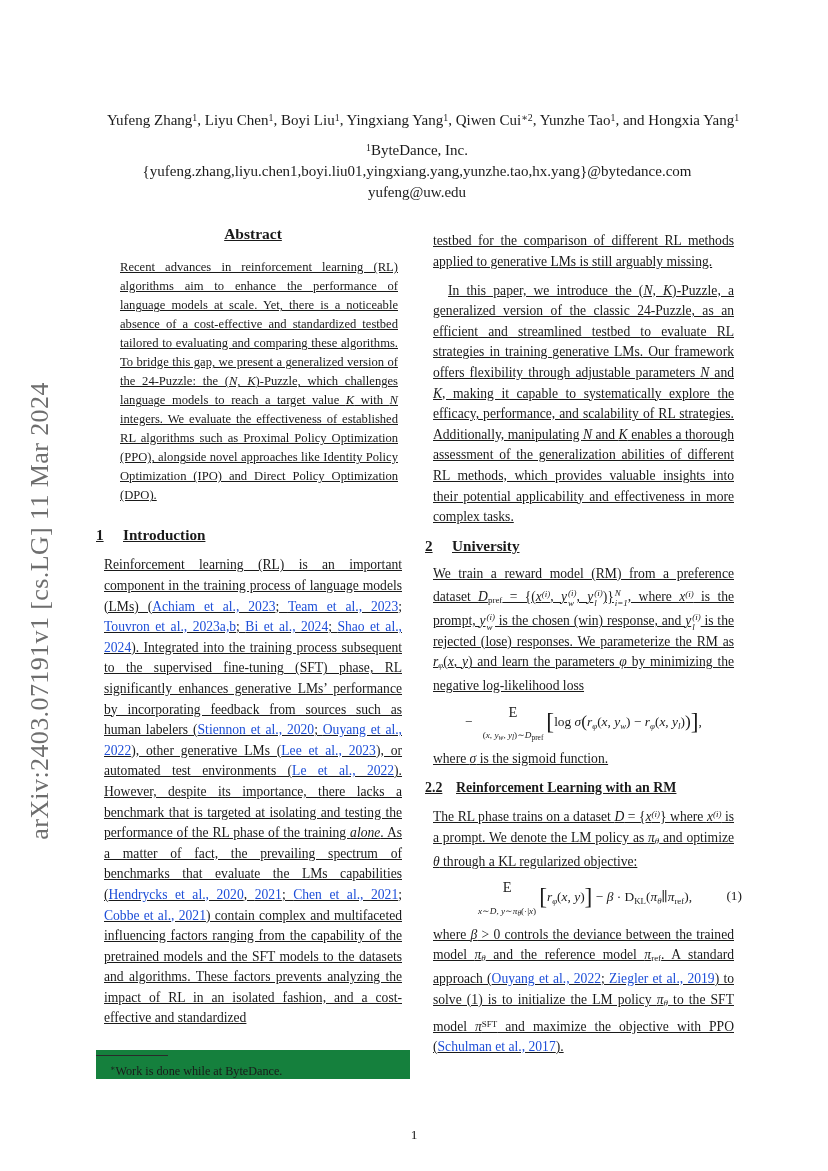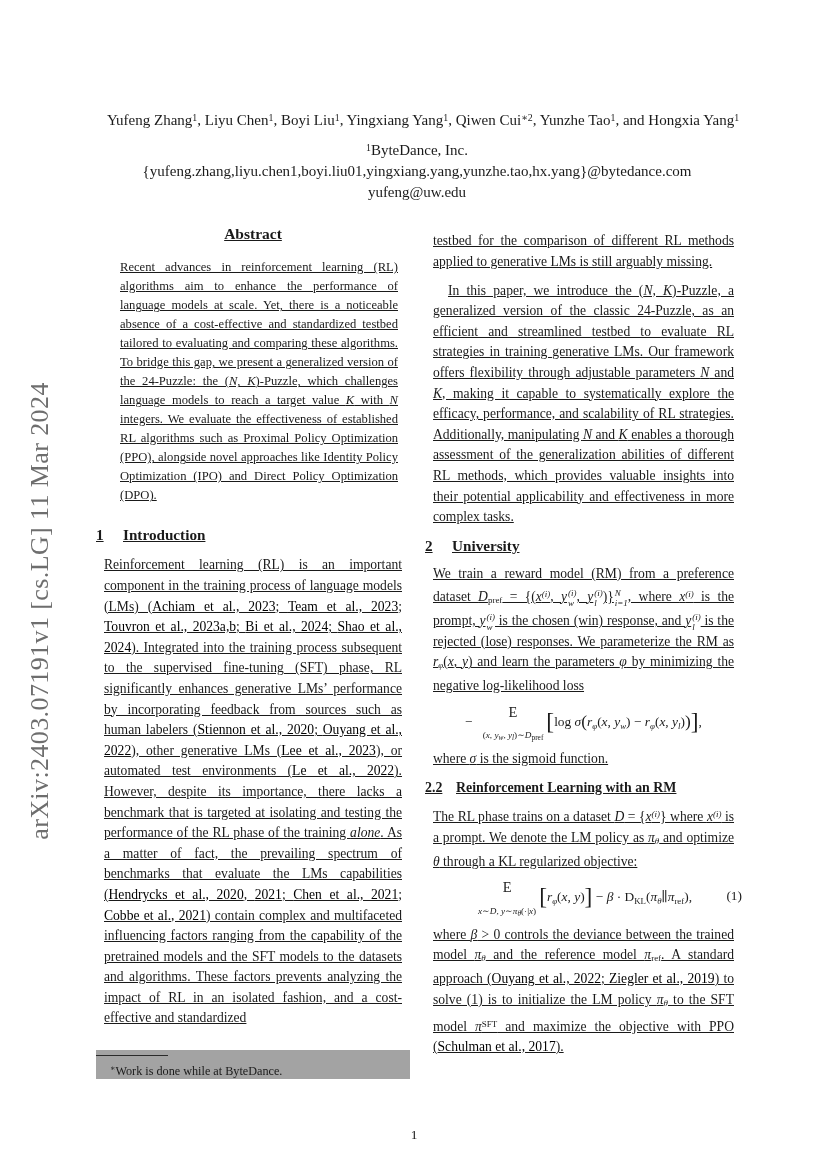--- a/index.html
+++ b/index.html
@@ -28,39 +28,39 @@
   .abs-body{margin:0 12px 0 24px;font-size:12.6px;line-height:19px;text-align:justify;}
   .body{font-size:13.6px;line-height:20.6px;text-align:justify;margin:8px;}
   .p-indent{text-indent:15px;}
   .sec-heading{display:flex;font-weight:bold;font-size:15.2px;margin:21px 0 11px 0;}
   .col-right .sec-heading{margin:9px 0 9px 0;}
   .sec-num{width:27px;flex:0 0 27px;}
   .subsec-heading{display:flex;font-weight:bold;font-size:13.9px;margin:10px 0 8px 0;}
   .subsec-num{width:31px;flex:0 0 31px;}
   
   .i{font-style:italic;}
-  .l{color:#000000;}
+  .l{color:#1d4ed8;}
   .sb{font-size:66%;vertical-align:-0.25em;}
   .sp{font-size:66%;vertical-align:0.45em;}
   .stk{display:inline-block;font-size:66%;line-height:0.95;vertical-align:-0.5em;font-style:italic;text-align:left;margin-left:1px;}
   .stk-t,.stk-b{display:block;}
   .stk-b{margin-top:1px;}
   
   .equation{position:relative;text-align:center;font-size:13.4px;margin:8px 0 8px 0;white-space:nowrap;}
   .eq-main{display:inline-block;}
   .eqno{position:absolute;right:0;top:8px;font-size:13.4px;}
   .lim{display:inline-flex;flex-direction:column;align-items:center;vertical-align:middle;margin:0 3px;}
   .lmain{font-size:14.5px;line-height:1;}
   .lunder{font-size:9.2px;line-height:1;margin-top:12px;white-space:nowrap;}
   .lunder .sb{font-size:80%;}
   .big{font-size:175%;font-weight:normal;vertical-align:-0.1em;line-height:0;}
   .med{font-size:130%;vertical-align:-0.06em;line-height:0;}
   .op{margin-right:7px;}
   
-  .footnote-block{position:absolute;left:96px;top:1050px;width:314px;background:#a3a3a3;padding-top:5px;}
+  .footnote-block{position:absolute;left:96px;top:1050px;width:314px;background:#15803d;padding-top:5px;}
   .footnote-rule{width:72px;border-top:1.2px solid #2a2a2a;margin-bottom:5px;}
   .footnote{font-size:12.2px;line-height:16px;text-indent:14px;}
   .pageno{position:absolute;left:0;top:1127px;width:828px;text-align:center;font-size:13.5px;}
 </style>
 </head>
 <body>
 
 <div class="page">
 
   <div class="arxiv-stamp">arXiv:2403.07191v1  [cs.LG]  11 Mar 2024</div>

